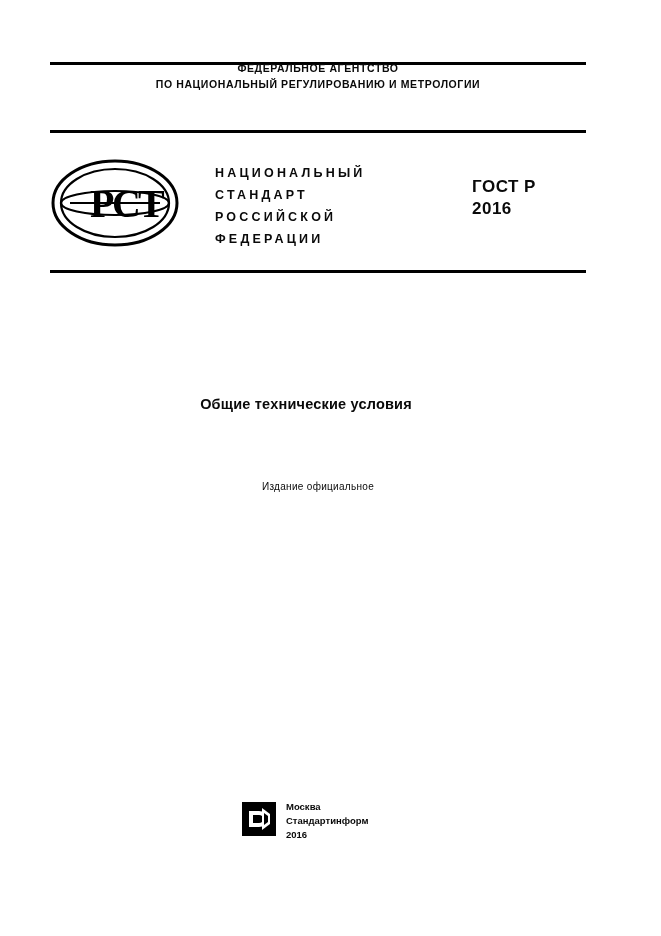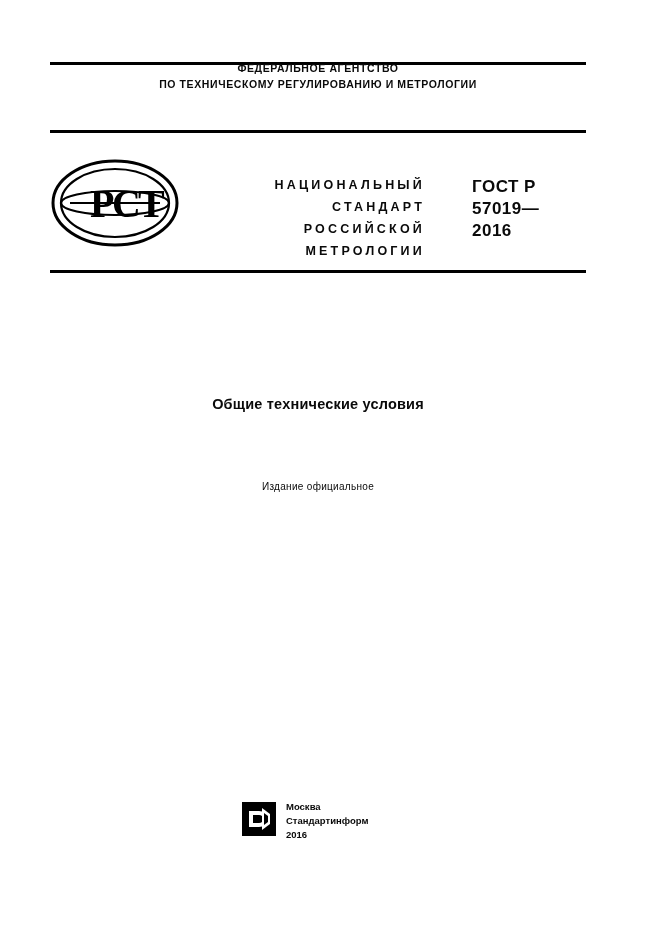--- a/index.html
+++ b/index.html
@@ -52,23 +52,23 @@
     left: 50px;
     top: 158px;
     width: 130px;
     height: 90px;
   }
   .emblem svg { display: block; }
 
   .std-name {
     position: absolute;
     left: 215px;
-    top: 175px;
+    top: 163px;
     width: 210px;
-    text-align: right;
+    text-align: left;
   }
   .std-name .l {
     font-size: 12.5px;
     font-weight: bold;
     letter-spacing: 3.2px;
     line-height: 1.75;
     white-space: nowrap;
   }
   .std-code {
     position: absolute;
@@ -91,21 +91,21 @@
     left: 50px;
     top: 340px;
     width: 536px;
     text-align: center;
     font-size: 20px;
     font-weight: bold;
     letter-spacing: 0.4px;
   }
   .doc-subtitle {
     position: absolute;
-    left: 50px;
+    left: 38px;
     top: 396px;
     width: 536px;
     text-align: center;
     font-size: 14.5px;
     font-weight: bold;
     letter-spacing: 0.2px;
   }
   .edition {
     position: absolute;
     left: 50px;
@@ -145,47 +145,46 @@
 </style>
 </head>
 <body>
 
 <div class="page">
 
   <div class="rule rule-top"></div>
 
   <div class="agency">
     <div class="line">ФЕДЕРАЛЬНОЕ АГЕНТСТВО</div>
-    <div class="line">ПО ТЕХНИЧЕСКОМУ РЕГУЛИРОВАНИЮ И МЕТРОЛОГИИ</div>
+    <div class="line">ПО НАЦИОНАЛЬНЫЙ РЕГУЛИРОВАНИЮ И МЕТРОЛОГИИ</div>
   </div>
 
   <div class="rule rule-mid"></div>
 
   <div class="emblem">
     <svg width="130" height="90" viewBox="0 0 130 90" xmlns="http://www.w3.org/2000/svg">
       <ellipse cx="65" cy="45" rx="62" ry="42" fill="none" stroke="#000" stroke-width="3"></ellipse>
       <ellipse cx="65" cy="45" rx="54" ry="34" fill="none" stroke="#000" stroke-width="2.2"></ellipse>
       <path d="M20 45 L110 45" stroke="#000" stroke-width="2.2" fill="none"></path>
       <ellipse cx="65" cy="45" rx="54" ry="12" fill="none" stroke="#000" stroke-width="2.2"></ellipse>
       <text x="40" y="59" font-family="'Liberation Serif', serif" font-size="40" font-weight="bold" fill="#000">Р</text>
       <text x="62" y="59" font-family="'Liberation Serif', serif" font-size="40" font-weight="bold" fill="#000">С</text>
       <text x="88" y="59" font-family="'Liberation Serif', serif" font-size="40" font-weight="bold" fill="#000">Т</text>
     </svg>
   </div>
 
   <div class="std-name">
     <div class="l">НАЦИОНАЛЬНЫЙ</div>
     <div class="l">СТАНДАРТ</div>
     <div class="l">РОССИЙСКОЙ</div>
-    <div class="l">МЕТРОЛОГИИ</div>
+    <div class="l">ФЕДЕРАЦИИ</div>
   </div>
 
   <div class="std-code">
     <div class="c">ГОСТ Р</div>
-    <div class="c">57019—</div>
     <div class="c">2016</div>
   </div>
 
   <div class="rule rule-bot"></div>
 
   <div class="doc-subtitle">Общие технические условия</div>
   <div class="edition">Издание официальное</div>
 
   <div class="publisher">
     <div class="pub-logo">

